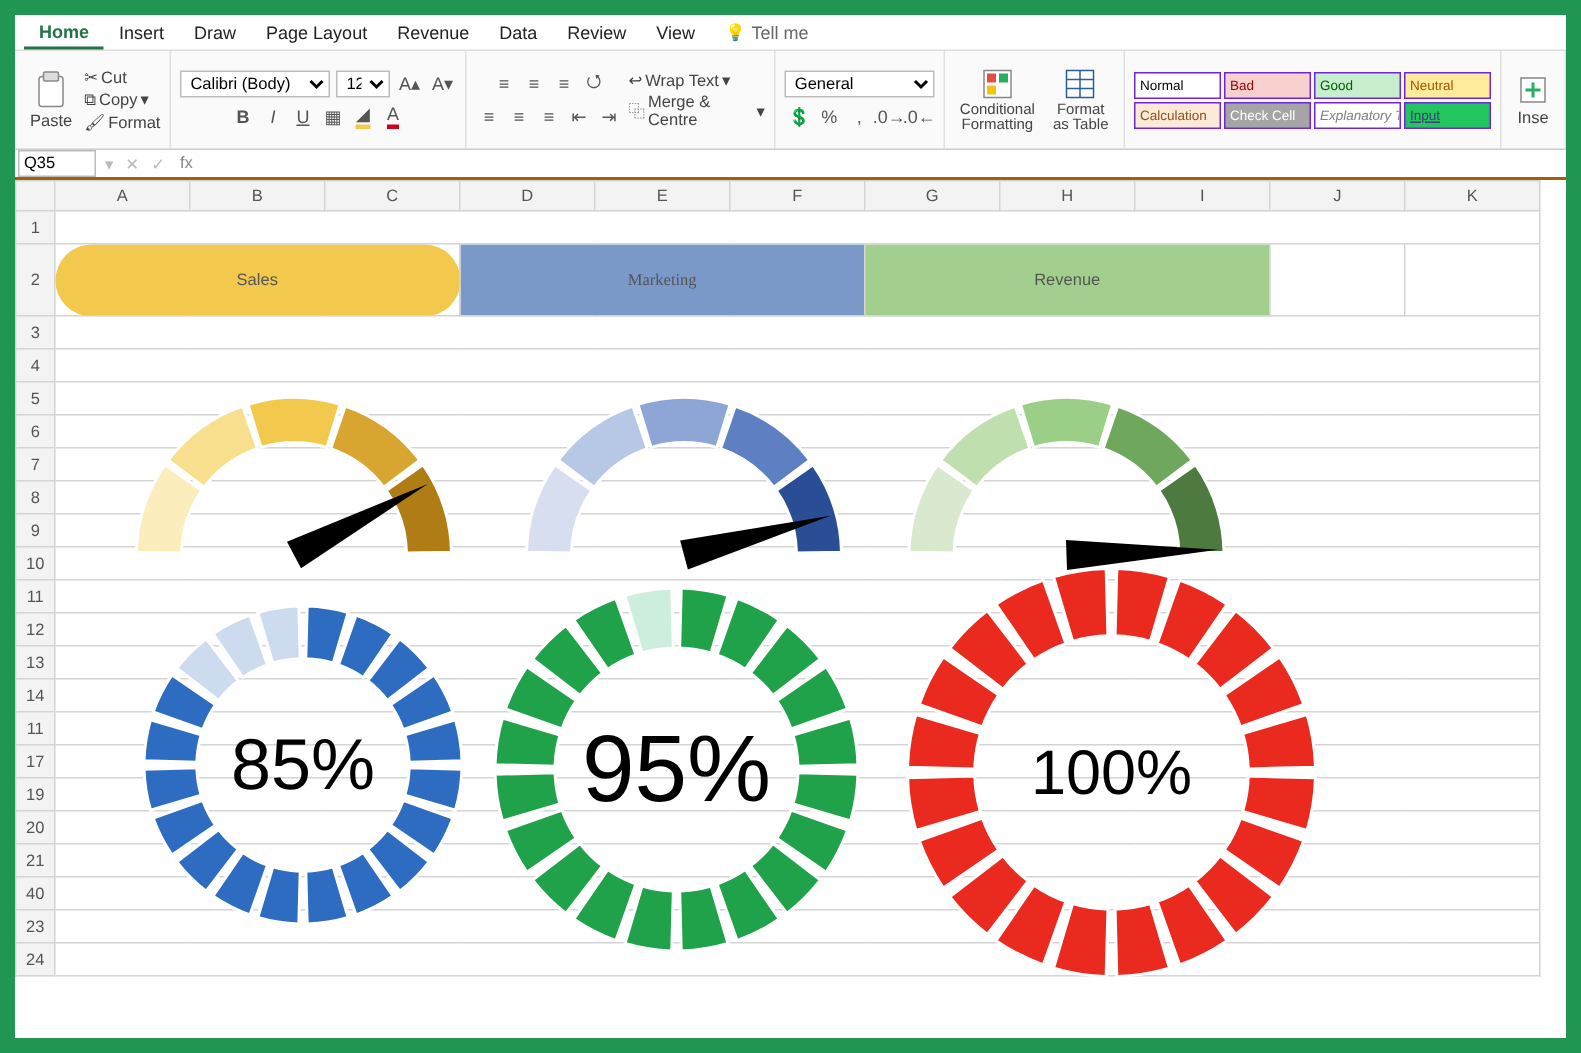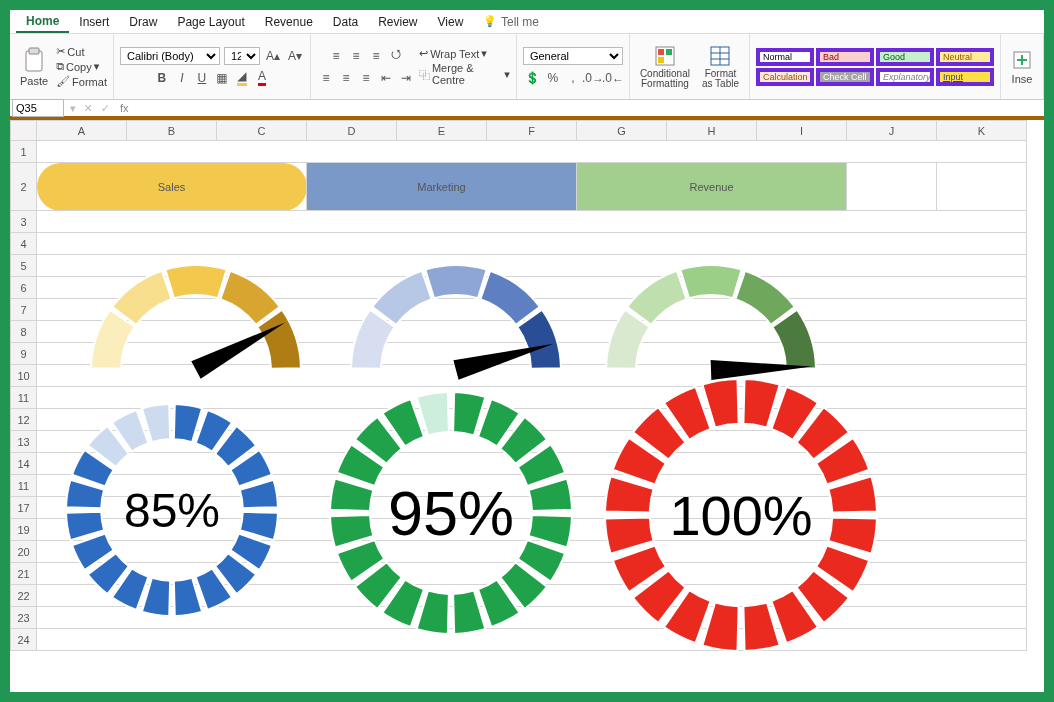--- a/index.html
+++ b/index.html
@@ -68,36 +68,36 @@
   select.combo, input.combo {
     font-size: 11px;
     border: 1px solid #bbb;
     background:#fff;
     height: 18px;
     padding: 0 2px;
   }
   .btnrow { display:flex; gap:2px;}
   .sq { width:18px; height:18px; border:1px solid transparent; display:flex; align-items:center; justify-content:center; cursor:pointer; font-size:12px; color:#555;}
   .styles-gallery { display:grid; grid-template-columns: repeat(4, 58px); grid-auto-rows:18px; gap:2px; }
-  .style-cell { border:4px solid #6d28d9; font-size:9px; display:flex; align-items:center; padding:0 3px; overflow:hidden; white-space:nowrap;}
+  .style-cell { border:1px solid #6d28d9; font-size:9px; display:flex; align-items:center; padding:0 3px; overflow:hidden; white-space:nowrap;}
   .sc-normal { background:#fff; color:#000;}
   .sc-bad { background:#f8d0cd; color:#9c0006;}
   .sc-good { background:#c6efce; color:#006100;}
   .sc-neutral { background:#ffeb9c; color:#9c5700;}
   .sc-calc { background:#fce9d7; color:#8f5215;}
   .sc-check { background:#a5a5a5; color:#fff;}
   .sc-expl { background:#fff; color:#7f7f7f; font-style:italic;}
-  .sc-input { background:#fde047; color:#3f3f76;text-decoration:underline;}
+  .sc-input { background:#22c55e; color:#3f3f76;text-decoration:underline;}
 
   
   .fbar {
     height: 20px;
     display:flex;
     align-items:center;
-    border-bottom:4px solid #a16207;
+    border-bottom:2px solid #a16207;
     font-size:11px;
     justify-content:center;
   }
   .namebox {
     width:52px; height:18px; border:1px solid #bbb; margin:0 2px; padding:0 3px;
     font-size:11px;
   }
   .fbar .fx { color:#888; margin:11px 6px;}
   .fbar .sep { color:#bbb; margin:0 4px;}
 
@@ -119,21 +119,21 @@
 
   
   .hdr {
     font-size:34px;
     color:#fff;
     font-family:"Segoe UI Light","Segoe UI",Arial,sans-serif;
     font-weight:300;
     height:48px !important;
   }
   .hdr-sales   { background:#f2c94c !important;border-radius:24px; }
-  .hdr-mkt     { background:#7a99c8 !important; }
+  .hdr-mkt     { background:#7a99c8 !important;font-family:Liberation Serif, serif; }
   .hdr-rev     { background:#a3cf8e !important; }
 
   
   .charts {
     position:absolute;
     left:26px;  
     top:20px;   
     width:1000px;
     height:560px;
     pointer-events:none;
@@ -423,21 +423,21 @@
           </tr>
       <tr>
             <th class="rowh">20</th>
             <td colspan="11"></td>
           </tr>
       <tr>
             <th class="rowh">21</th>
             <td colspan="11"></td>
           </tr>
       <tr>
-            <th class="rowh">22</th>
+            <th class="rowh">40</th>
             <td colspan="11"></td>
           </tr>
       <tr>
             <th class="rowh">23</th>
             <td colspan="11"></td>
           </tr>
       <tr>
             <th class="rowh">24</th>
             <td colspan="11"></td>
           </tr>
@@ -464,21 +464,21 @@
         </svg>
       <svg class="chart gauge-svg" style="left:545px; top:100px;" id="g2" viewBox="0 0 260 140">
           <path d="M25.01599200857892 128.16749732408525 A105 105 0 0 1 43.98903534965588 69.77447418314013 L68.56359667832564 86.98176727367152 A75 75 0 0 0 55.01142286327065 128.69106951720374 Z" fill="#d8e9cf" stroke="#fff" stroke-width="2"></path>
           <path d="M46.143271445034244 66.80942256903495 A105 105 0 0 1 95.81534378199858 30.720549562071724 L105.58238841571327 59.086106830051236 A75 75 0 0 0 70.10233674645303 84.86387326359639 Z" fill="#bfe0ae" stroke="#fff" stroke-width="2"></path>
           <path d="M99.30097100411265 29.58800062388127 A105 105 0 0 1 160.69902899588737 29.588000623881285 L151.92787785420526 58.277143302772345 A75 75 0 0 0 108.07212214579475 58.27714330277233 Z" fill="#9bcf87" stroke="#fff" stroke-width="2"></path>
           <path d="M164.18465621800146 30.72054956207174 A105 105 0 0 1 213.85672855496574 66.80942256903492 L189.89766325354697 84.86387326359639 A75 75 0 0 0 154.41761158428676 59.08610683005125 Z" fill="#6fa85c" stroke="#fff" stroke-width="2"></path>
           <path d="M216.01096465034414 69.77447418314017 A105 105 0 0 1 234.9840079914211 128.16749732408522 L204.98857713672936 128.69106951720374 A75 75 0 0 0 191.4364033216744 86.98176727367155 Z" fill="#4d7a3f" stroke="#fff" stroke-width="2"></path>
           <polygon points="130,130 129.65100503297498,120.00609172980904 230.93847352892868,126.47515083304741 130.34899496702502,139.99390827019096" fill="#000"></polygon>
         </svg>
 
-      <div class="donut-wrap" style="left:26px;  top:260px; width:220px; height:220px;">
+      <div class="donut-wrap" style="left:56px;  top:260px; width:220px; height:220px;">
         <svg width="220" height="220" id="d0">
             <path d="M112.77475652063455 4.036323552590929 A106 106 0 0 1 140.10562653861578 8.365108103971536 L130.10828640503772 42.11556277133194 A70.8 70.8 0 0 0 111.85332794019742 39.22426139173055 Z" fill="#2d6cc0" stroke="#fff" stroke-width="2"></path>
             <path d="M145.38352707877974 10.080001944229096 A106 106 0 0 1 170.03906111403228 22.64262400606634 L150.10156157427815 51.65186584556129 A70.8 70.8 0 0 0 133.633525633751 43.26098243067378 Z" fill="#2d6cc0" stroke="#fff" stroke-width="2"></path>
             <path d="M174.5287114749244 25.90454592912907 A106 106 0 0 1 194.09545407087091 45.47128852507561 L166.16941649261946 66.89969082618258 A70.8 70.8 0 0 0 153.10030917381744 53.83058350738055 Z" fill="#2d6cc0" stroke="#fff" stroke-width="2"></path>
             <path d="M197.35737599393366 49.96093888596772 A106 106 0 0 1 209.91999805577092 74.61647292122029 L176.73901756932622 86.36647436624902 A70.8 70.8 0 0 0 168.3481341544387 69.89843842572184 Z" fill="#2d6cc0" stroke="#fff" stroke-width="2"></path>
             <path d="M211.63489189602848 79.89437346138419 A106 106 0 0 1 215.96367644740906 107.22524347936545 L180.77573860826945 108.14667205980258 A70.8 70.8 0 0 0 177.88443722866805 89.89171359496228 Z" fill="#2d6cc0" stroke="#fff" stroke-width="2"></path>
             <path d="M215.96367644740906 112.77475652063455 A106 106 0 0 1 211.63489189602848 140.1056265386158 L177.88443722866805 130.10828640503772 A70.8 70.8 0 0 0 180.77573860826945 111.85332794019742 Z" fill="#2d6cc0" stroke="#fff" stroke-width="2"></path>
             <path d="M209.91999805577092 145.3835270787797 A106 106 0 0 1 197.35737599393366 170.03906111403228 L168.3481341544387 150.10156157427815 A70.8 70.8 0 0 0 176.73901756932622 133.633525633751 Z" fill="#2d6cc0" stroke="#fff" stroke-width="2"></path>
             <path d="M194.09545407087091 174.5287114749244 A106 106 0 0 1 174.5287114749244 194.09545407087091 L153.10030917381744 166.16941649261946 A70.8 70.8 0 0 0 166.16941649261946 153.10030917381744 Z" fill="#2d6cc0" stroke="#fff" stroke-width="2"></path>
             <path d="M170.03906111403228 197.35737599393366 A106 106 0 0 1 145.38352707877974 209.91999805577092 L133.633525633751 176.73901756932622 A70.8 70.8 0 0 0 150.10156157427815 168.3481341544387 Z" fill="#2d6cc0" stroke="#fff" stroke-width="2"></path>
@@ -537,17 +537,17 @@
             <path d="M94.60226714420713 268.19924278853625 A136 136 0 0 1 62.96875177822277 252.08116165259415 L88.34375119245527 215.16030840232781 A91.19999999999999 91.19999999999999 0 0 0 109.55681443788009 225.96890398760667 Z" fill="#ea2a1f" stroke="#fff" stroke-width="2"></path>
             <path d="M57.208445654813985 247.896054279608 A136 136 0 0 1 32.103945720392005 222.79155434518597 L67.64617536543935 195.5190423255953 A91.19999999999999 91.19999999999999 0 0 0 84.48095767440469 212.35382463456062 Z" fill="#ea2a1f" stroke="#fff" stroke-width="2"></path>
             <path d="M27.918838347405895 217.0312482217773 A136 136 0 0 1 11.800757211463747 185.39773285579287 L54.03109601239335 170.44318556211994 A91.19999999999999 91.19999999999999 0 0 0 64.8396915976722 191.65624880754478 Z" fill="#ea2a1f" stroke="#fff" stroke-width="2"></path>
             <path d="M9.600516057925745 178.62608687973346 A136 136 0 0 1 4.046603803324217 143.56006496987078 L48.83125196222919 142.38733768567806 A91.19999999999999 91.19999999999999 0 0 0 52.5556401800208 165.90219943699773 Z" fill="#ea2a1f" stroke="#fff" stroke-width="2"></path>
             <path d="M4.046603803324217 136.43993503012925 A136 136 0 0 1 9.600516057925716 101.37391312026656 L52.55564018002079 114.09780056300228 A91.19999999999999 91.19999999999999 0 0 0 48.83125196222919 137.61266231432197 Z" fill="#ea2a1f" stroke="#fff" stroke-width="2"></path>
             <path d="M11.800757211463718 94.60226714420722 A136 136 0 0 1 27.91883834740588 62.968751778222725 L64.83969159767219 88.34375119245524 A91.19999999999999 91.19999999999999 0 0 0 54.031096012393334 109.55681443788013 Z" fill="#ea2a1f" stroke="#fff" stroke-width="2"></path>
             <path d="M32.10394572039202 57.208445654813985 A136 136 0 0 1 57.20844565481396 32.10394572039205 L84.48095767440466 67.64617536543938 A91.19999999999999 91.19999999999999 0 0 0 67.64617536543936 84.48095767440469 Z" fill="#ea2a1f" stroke="#fff" stroke-width="2"></path>
             <path d="M62.96875177822274 27.918838347405867 A136 136 0 0 1 94.6022671442071 11.800757211463747 L109.55681443788006 54.03109601239335 A91.19999999999999 91.19999999999999 0 0 0 88.34375119245524 64.83969159767217 Z" fill="#ea2a1f" stroke="#fff" stroke-width="2"></path>
             <path d="M101.37391312026652 9.600516057925745 A136 136 0 0 1 136.43993503012922 4.046603803324217 L137.61266231432194 48.83125196222919 A91.19999999999999 91.19999999999999 0 0 0 114.09780056300227 52.5556401800208 Z" fill="#ea2a1f" stroke="#fff" stroke-width="2"></path>
           </svg>
-        <div class="donut-label" style="font-size:56px">100%</div>
+        <div class="donut-label" style="font-size:42px">100%</div>
       </div>
     </div>
   </div>
 </div>
 
 </body></html>

